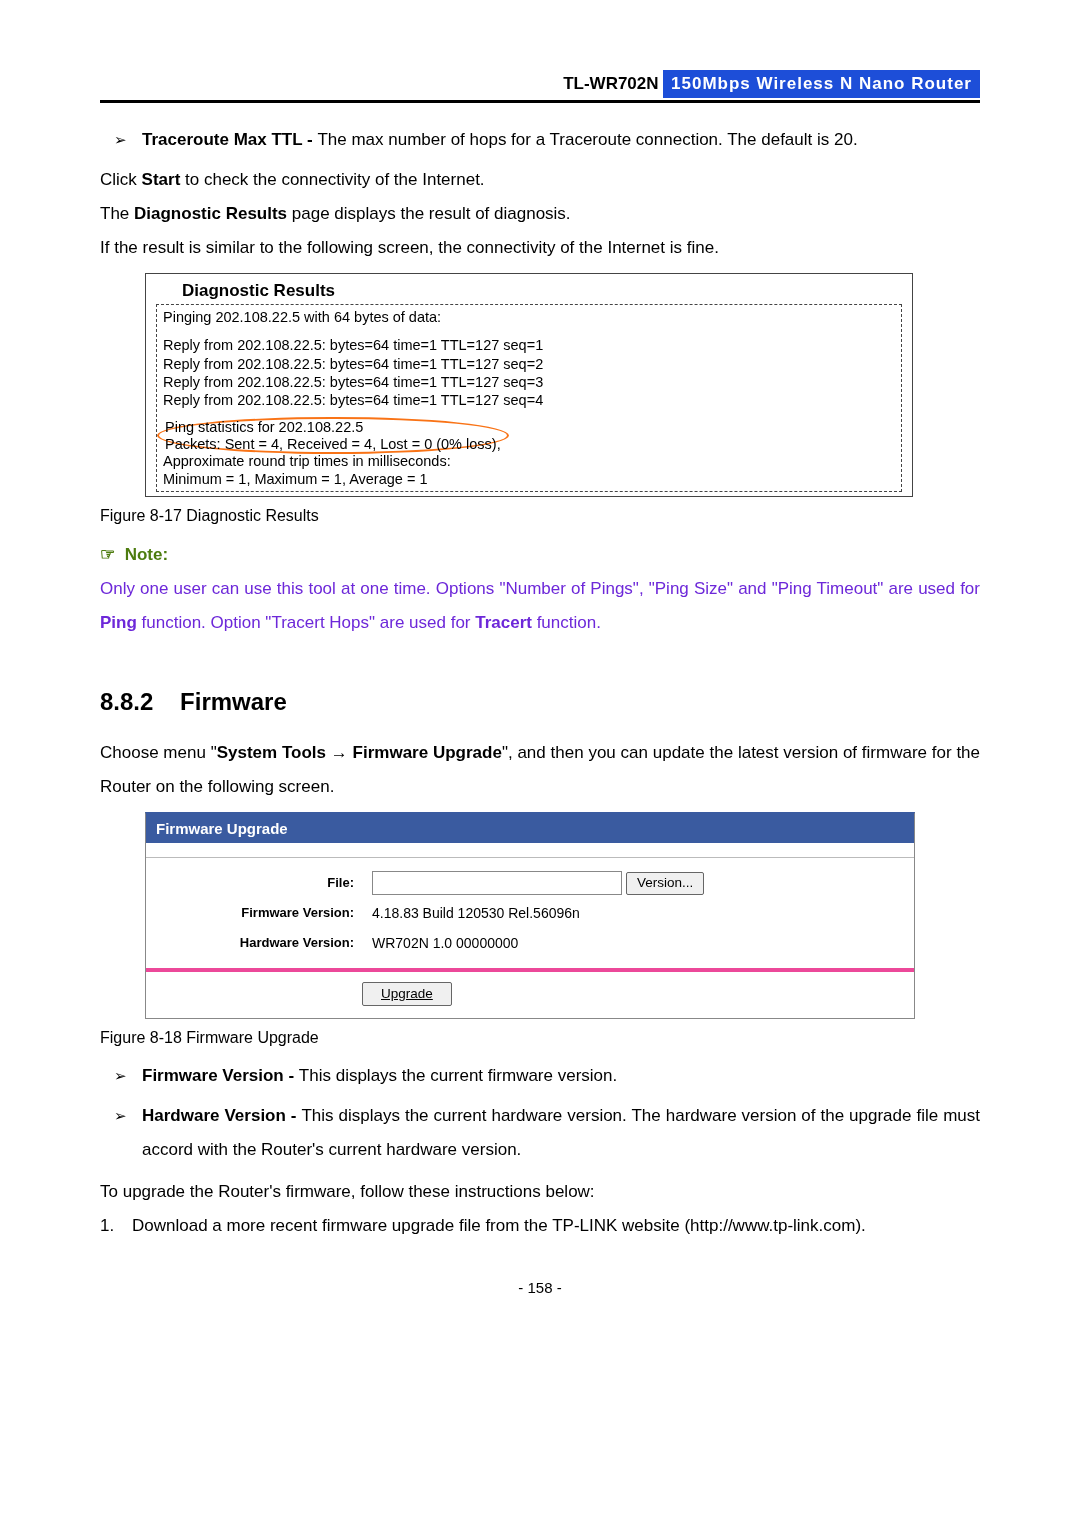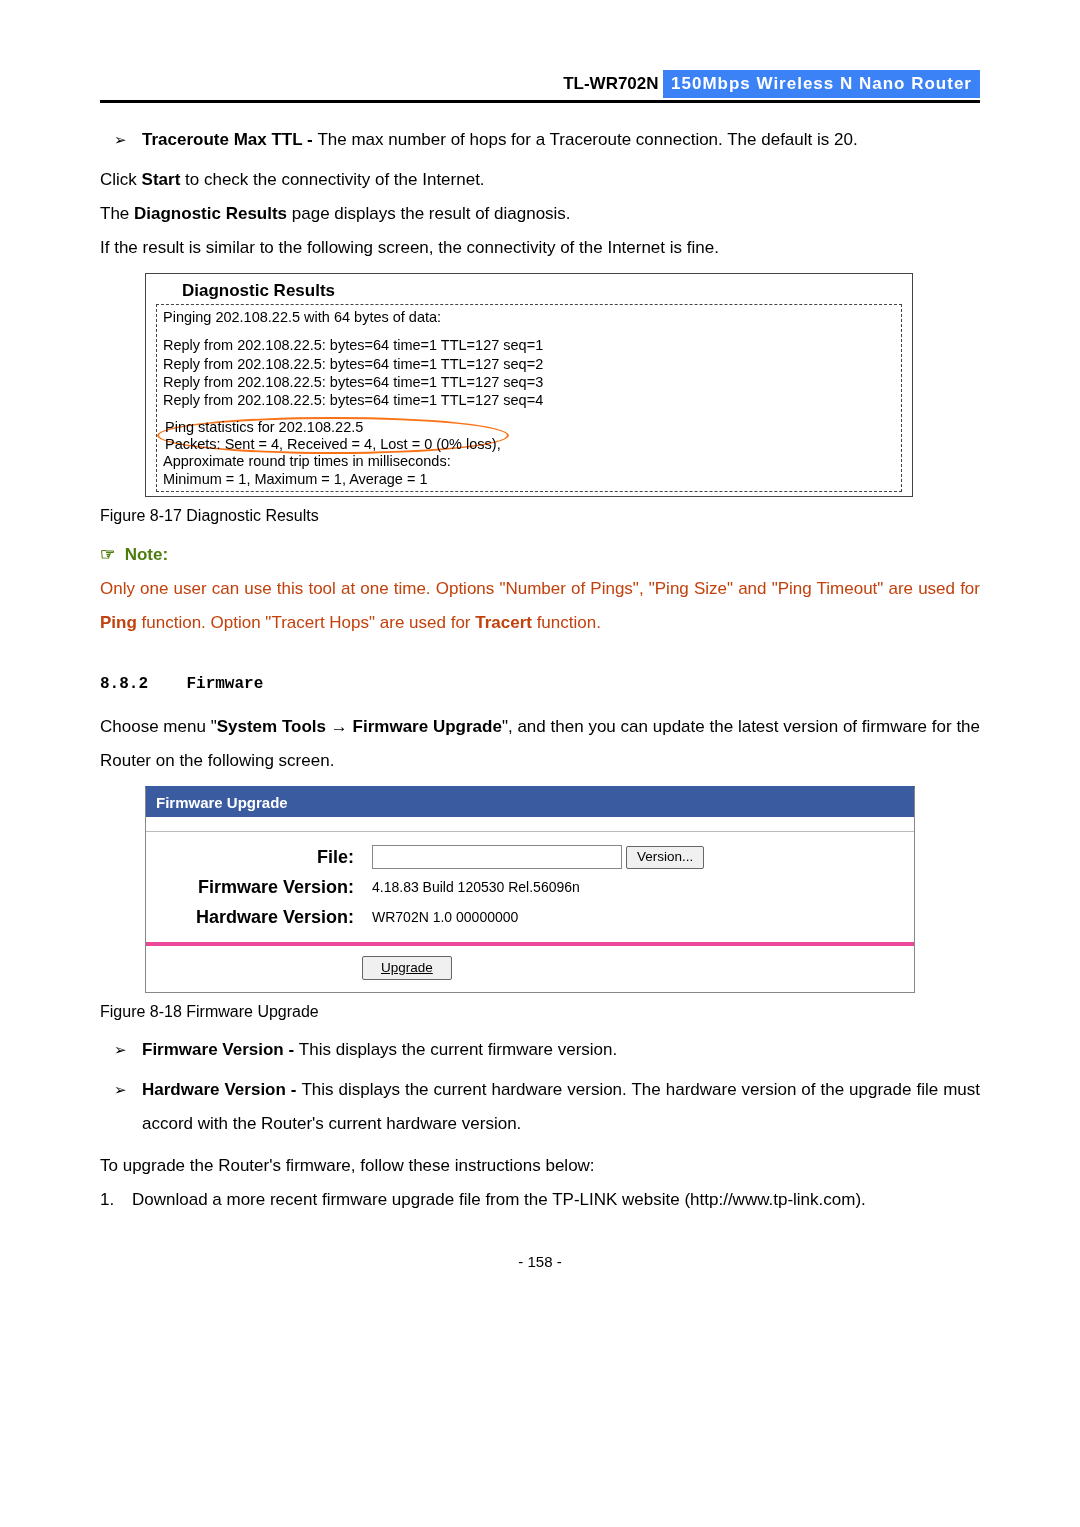--- a/index.html
+++ b/index.html
@@ -20,21 +20,21 @@
     border-bottom: 3px solid #000;
     padding-bottom: 2px;
     margin-bottom: 20px;
   }
   .header .model {
     font-weight: bold;
     font-size: 17px;
   }
   .header .prod {
     display: inline-block;
-    background: #3b82f6;
+    background: #1d4ed8;
     color: #fff;
     font-weight: bold;
     font-size: 17px;
     padding: 4px 8px;
     letter-spacing: 1px;
   }
   .content {
     font-size: 17px;
     line-height: 2.0;
   }
@@ -86,31 +86,30 @@
     text-align: left;
     font-size: 16px;
     margin: 8px 0 10px 0;
     line-height: 1.4;
   }
   .note-head {
     color: #4d7c0f;
     font-weight: bold;
   }
   .note-body {
-    color: #c2410c;
+    color: #6d28d9;
     text-align: justify;
   }
   .hand {
     font-family: Georgia, serif;
   }
   .sech {
     font-weight: bold;
-    font-size: 16px;
-    margin: 28px 0 10px 0;
-    font-family: Liberation Mono, monospace;
+    font-size: 24px;
+    margin: 38px 0 10px 0;
   }
   .fwbox {
     margin: 8px auto 4px 45px;
     width: 768px;
     border: 1px solid #888;
     border-top: 2px solid #3a5ba0;
     font-size: 14px;
     line-height: 1.3;
   }
   .fwbox .hdr {
@@ -130,21 +129,21 @@
   .fwrow {
     display: flex;
     align-items: center;
     min-height: 30px;
   }
   .fwrow .lbl {
     width: 198px;
     text-align: right;
     font-weight: bold;
     padding-right: 18px;
-    font-size: 18px;
+    font-size: 13px;
   }
   .fwrow .val {}
   .fileinput {
     display: inline-block;
     width: 248px;
     height: 22px;
     border: 1px solid #888;
     background: #fff;
     vertical-align: middle;
   }

